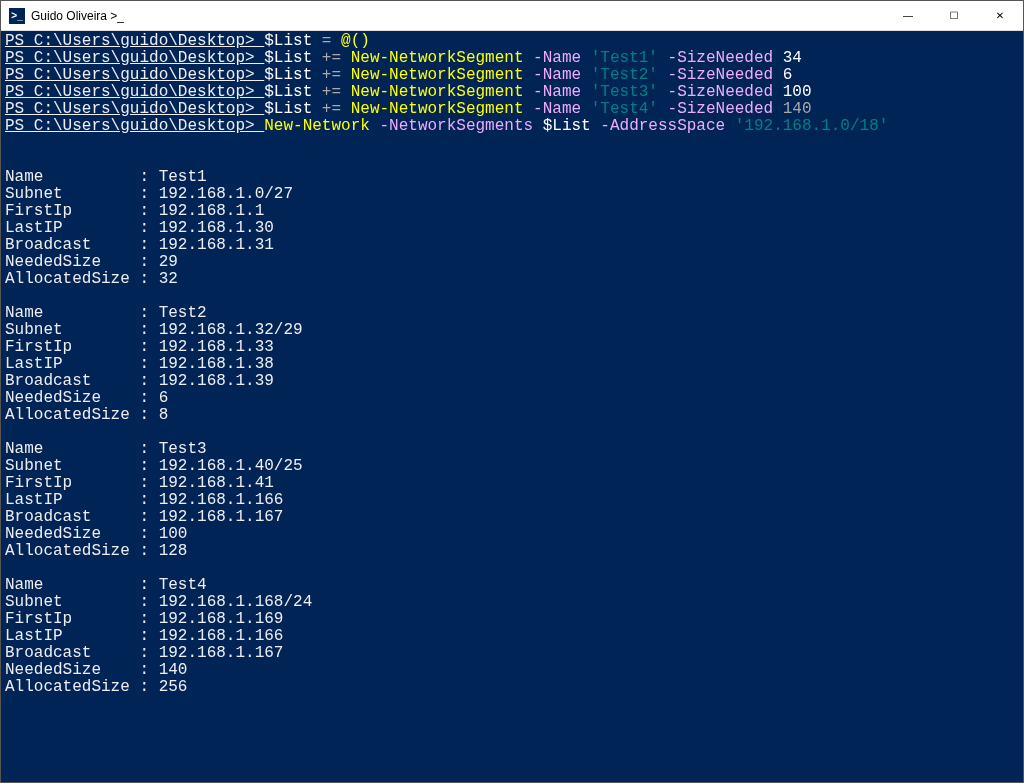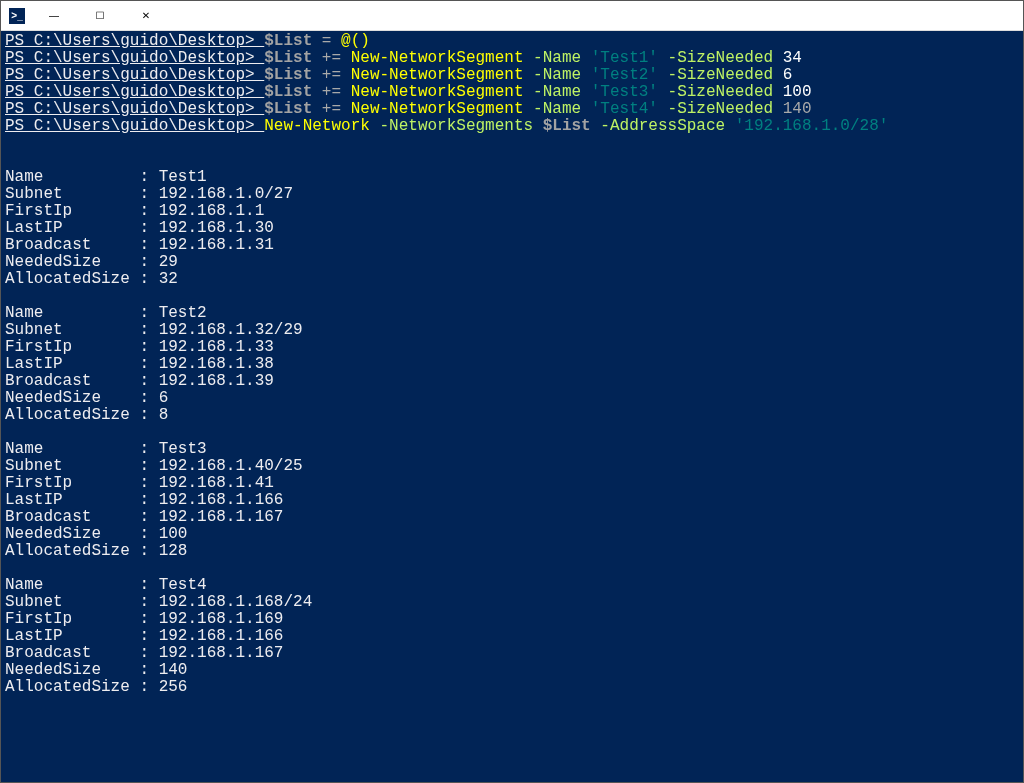--- a/index.html
+++ b/index.html
@@ -5,53 +5,54 @@
   * { margin: 0; padding: 0; box-sizing: border-box; }
   html, body { width: 1024px; height: 783px; overflow: hidden; font-family: 'Segoe UI', Tahoma, sans-serif; background: #fff; }
   .window { width: 1024px; height: 783px; background: #fff; display: flex; flex-direction: column; border: 1px solid #555; }
   .titlebar { height: 30px; background: #fff; display: flex; align-items: center; padding: 0 0 0 8px; border-bottom: 1px solid #ddd; }
   .titlebar .icon { width: 16px; height: 16px; background: #012456; display: inline-flex; align-items: center; justify-content: center; color: #fff; font-size: 10px; font-weight: bold; margin-right: 6px; }
   .titlebar .title { font-size: 12px; color: #000; flex: 1; }
   .titlebar .controls { display: flex; }
   .titlebar .btn { width: 46px; height: 29px; display: flex; align-items: center; justify-content: center; font-size: 10px; color: #000; cursor: pointer; }
   .terminal { flex: 1; background: #012456; color: #eeedf0; font-family: Consolas, 'Courier New', monospace; font-size: 16px; line-height: 17px; padding: 2px 4px; white-space: pre; overflow: hidden; letter-spacing: 0; }
   .prompt { color: #eeedf0; text-decoration: underline; }
-  .var { color: #a3a3a3; font-weight: bold; }
+  .var { color: #ffffff; }
   .op { color: #a9a9a9; }
   .cmd { color: #ffff00; }
-  .param { color: #bef264; }
+  .param { color: #f0abfc; }
   .str { color: #008080; }
   .num-hi { color: #ffffff; }
   .num-lo { color: #a9a9a9; }
   .out { color: #eeedf0; }
 </style>
 </head>
 <body>
 
 <div class="window">
   <div class="titlebar">
     <span class="icon">&gt;_</span>
+    <span class="title">Guido Oliveira &gt;_</span>
     <div class="controls">
       <div class="btn">
           <span>—</span>
         </div>
       <div class="btn">
           <span>☐</span>
         </div>
       <div class="btn close">
           <span>✕</span>
         </div>
     </div>
   </div>
   <div class="terminal"><span class="prompt">PS C:\Users\guido\Desktop&gt; </span><span class="var">$List</span><span class="op"> = </span><span class="cmd">@()</span>
 <span class="prompt">PS C:\Users\guido\Desktop&gt; </span><span class="var">$List</span><span class="op"> += </span><span class="cmd">New-NetworkSegment</span><span class="param"> -Name </span><span class="str">'Test1'</span><span class="param"> -SizeNeeded </span><span class="num-hi">34</span>
 <span class="prompt">PS C:\Users\guido\Desktop&gt; </span><span class="var">$List</span><span class="op"> += </span><span class="cmd">New-NetworkSegment</span><span class="param"> -Name </span><span class="str">'Test2'</span><span class="param"> -SizeNeeded </span><span class="num-hi">6</span>
 <span class="prompt">PS C:\Users\guido\Desktop&gt; </span><span class="var">$List</span><span class="op"> += </span><span class="cmd">New-NetworkSegment</span><span class="param"> -Name </span><span class="str">'Test3'</span><span class="param"> -SizeNeeded </span><span class="num-hi">100</span>
 <span class="prompt">PS C:\Users\guido\Desktop&gt; </span><span class="var">$List</span><span class="op"> += </span><span class="cmd">New-NetworkSegment</span><span class="param"> -Name </span><span class="str">'Test4'</span><span class="param"> -SizeNeeded </span><span class="num-lo">140</span>
-<span class="prompt">PS C:\Users\guido\Desktop&gt; </span><span class="cmd">New-Network</span><span class="param"> -NetworkSegments </span><span class="var">$List</span><span class="param"> -AddressSpace </span><span class="str">'192.168.1.0/28'</span>
+<span class="prompt">PS C:\Users\guido\Desktop&gt; </span><span class="cmd">New-Network</span><span class="param"> -NetworkSegments </span><span class="var">$List</span><span class="param"> -AddressSpace </span><span class="str">'192.168.1.0/18'</span>
 <span class="out" id="output-block">
 
 Name          : Test1
 Subnet        : 192.168.1.0/27
 FirstIp       : 192.168.1.1
 LastIP        : 192.168.1.30
 Broadcast     : 192.168.1.31
 NeededSize    : 29
 AllocatedSize : 32
 

